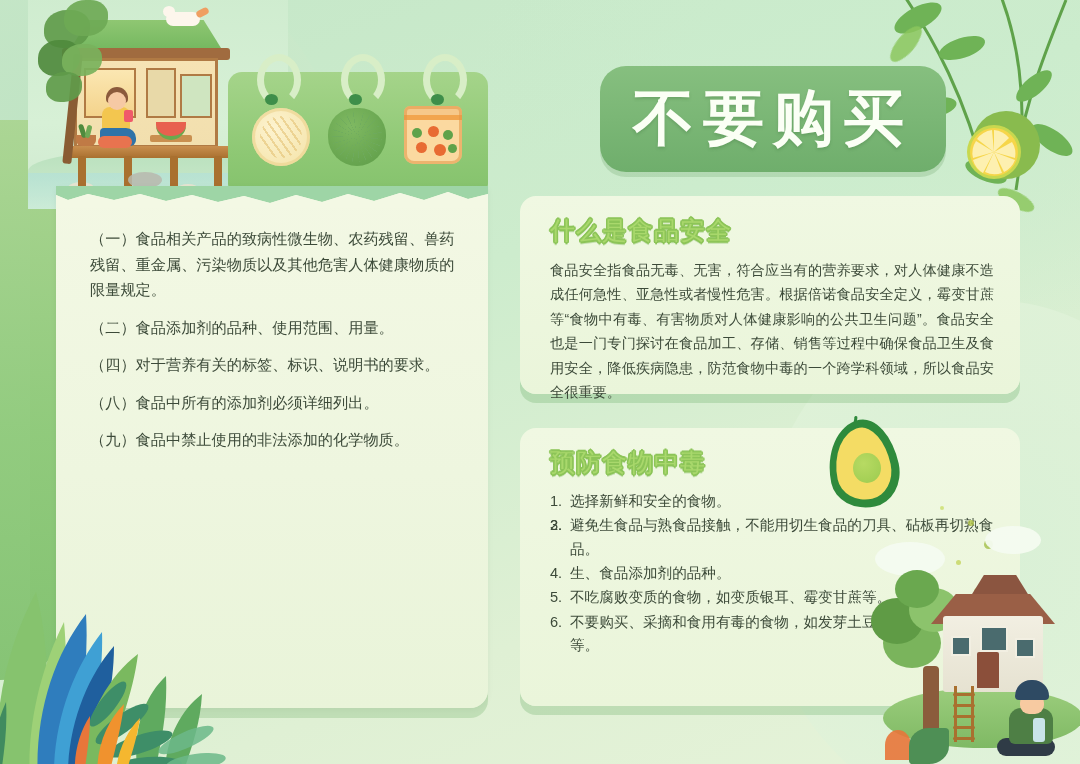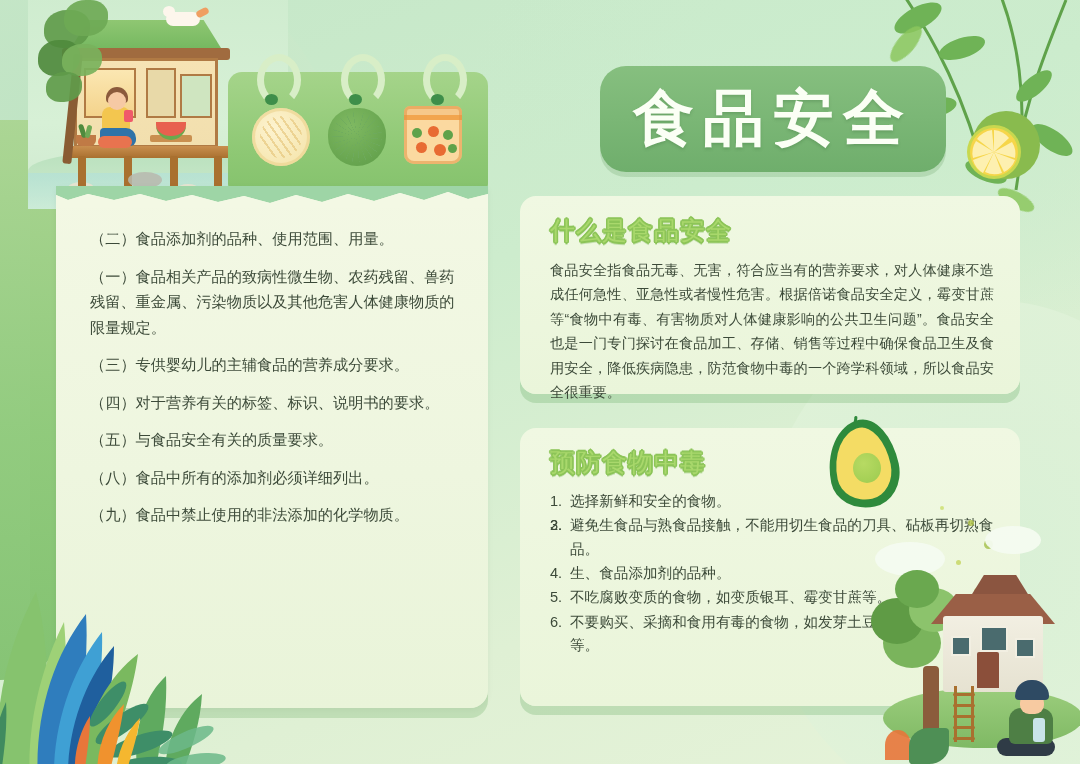--- a/index.html
+++ b/index.html
@@ -276,32 +276,30 @@
   <div class="ring-dot" style="left:431px;top:94px;"></div>
 
   <div class="card-left">
     <div class="torn">
       <svg width="432" height="24" viewBox="0 0 432 24" preserveAspectRatio="none">
         <path d="M0 0 H432 V8 L412 13 L392 6 L368 14 L344 7 L318 15 L292 8 L266 16 L240 9 L214 17 L188 10 L162 16 L136 9 L110 15 L84 8 L58 14 L32 8 L12 14 L0 9 Z" fill="#9ed5a6"></path>
         <path d="M0 9 L12 14 L32 8 L58 14 L84 8 L110 15 L136 9 L162 16 L188 10 L214 17 L240 9 L266 16 L292 8 L318 15 L344 7 L368 14 L392 6 L412 13 L432 8 V24 H0 Z" fill="#f3f8e4"></path>
       </svg>
     </div>
     <div class="card-left-inner">
+      <p class="std-item">（一）食品相关产品的致病性微生物、农药残留、兽药残留、重金属、污染物质以及其他危害人体健康物质的限量规定。</p>
       <p class="std-item">（二）食品添加剂的品种、使用范围、用量。</p>
-      <p class="std-item">（一）食品相关产品的致病性微生物、农药残留、兽药残留、重金属、污染物质以及其他危害人体健康物质的限量规定。</p>
-      <p class="std-item">（三）专供婴幼儿的主辅食品的营养成分要求。</p>
       <p class="std-item">（四）对于营养有关的标签、标识、说明书的要求。</p>
-      <p class="std-item">（五）与食品安全有关的质量要求。</p>
       <p class="std-item">（八）食品中所有的添加剂必须详细列出。</p>
       <p class="std-item">（九）食品中禁止使用的非法添加的化学物质。</p>
     </div>
   </div>
 
   <div class="title-plate">
-    <span class="t">食品安全</span>
+    <span class="t">不要购买</span>
   </div>
 
   <div class="card-r card-r1">
     <div class="pad">
       <div class="hdr2">什么是食品安全</div>
       <p class="para">食品安全指食品无毒、无害，符合应当有的营养要求，对人体健康不造成任何急性、亚急性或者慢性危害。根据倍诺食品安全定义，霉变甘蔗等“食物中有毒、有害物质对人体健康影响的公共卫生问题”。食品安全也是一门专门探讨在食品加工、存储、销售等过程中确保食品卫生及食用安全，降低疾病隐患，防范食物中毒的一个跨学科领域，所以食品安全很重要。</p>
     </div>
   </div>
 
   <div class="avo">

